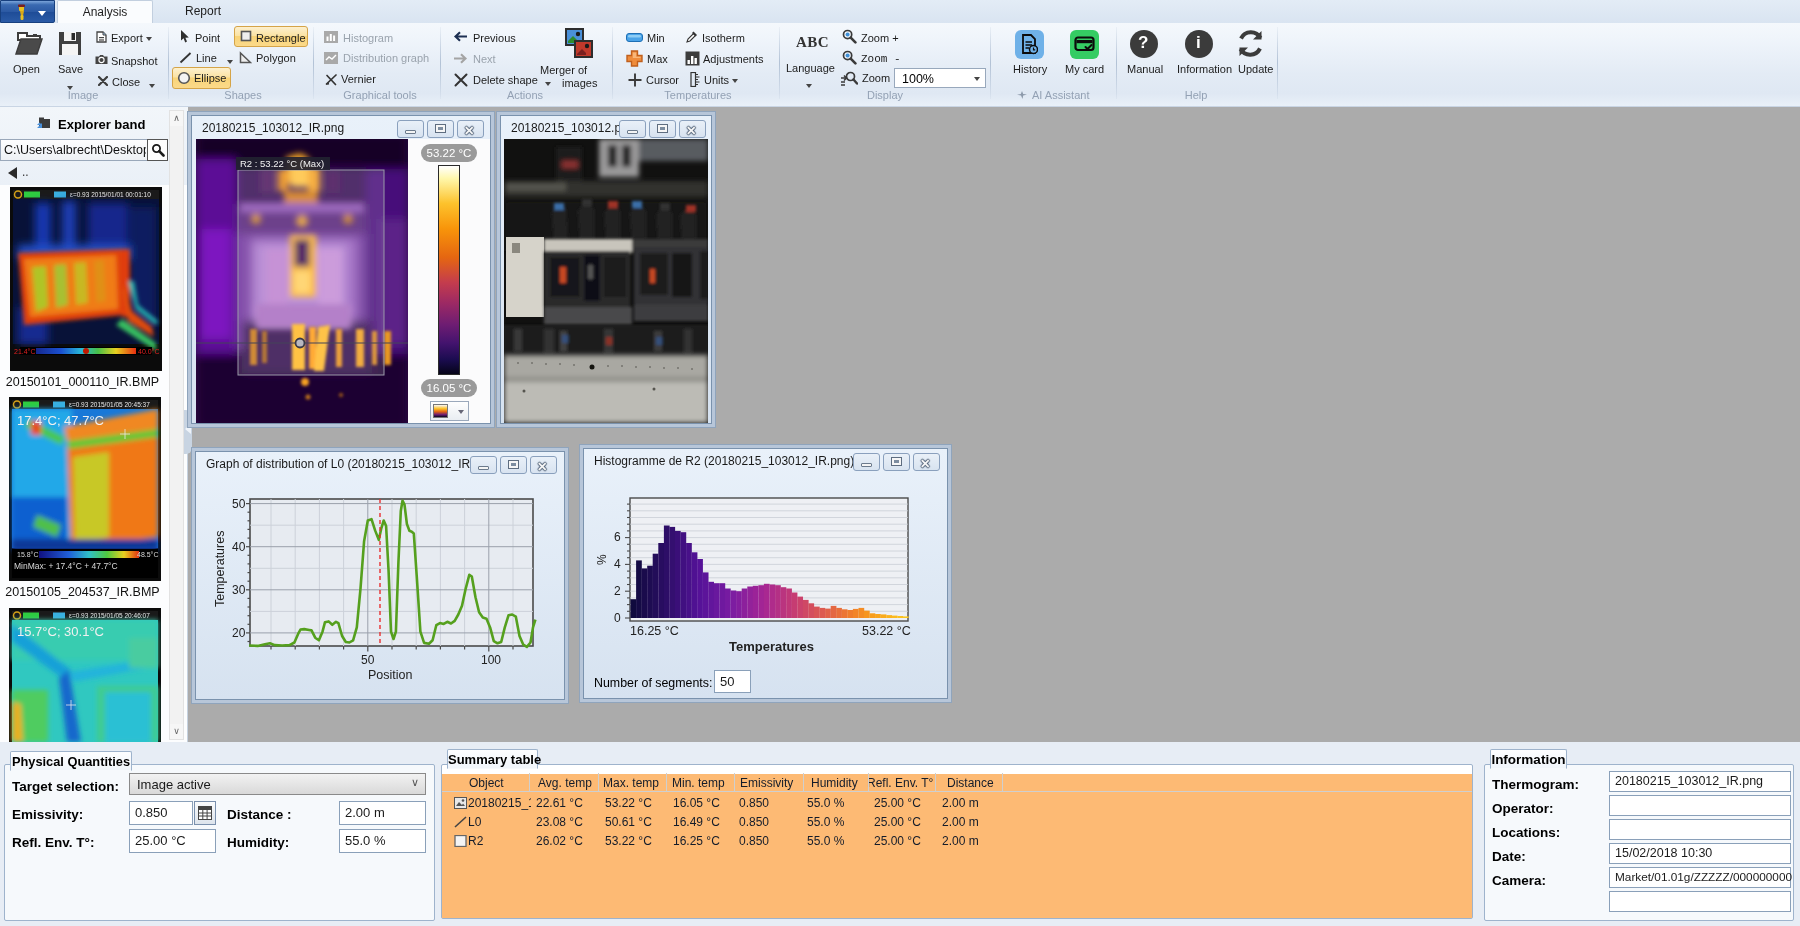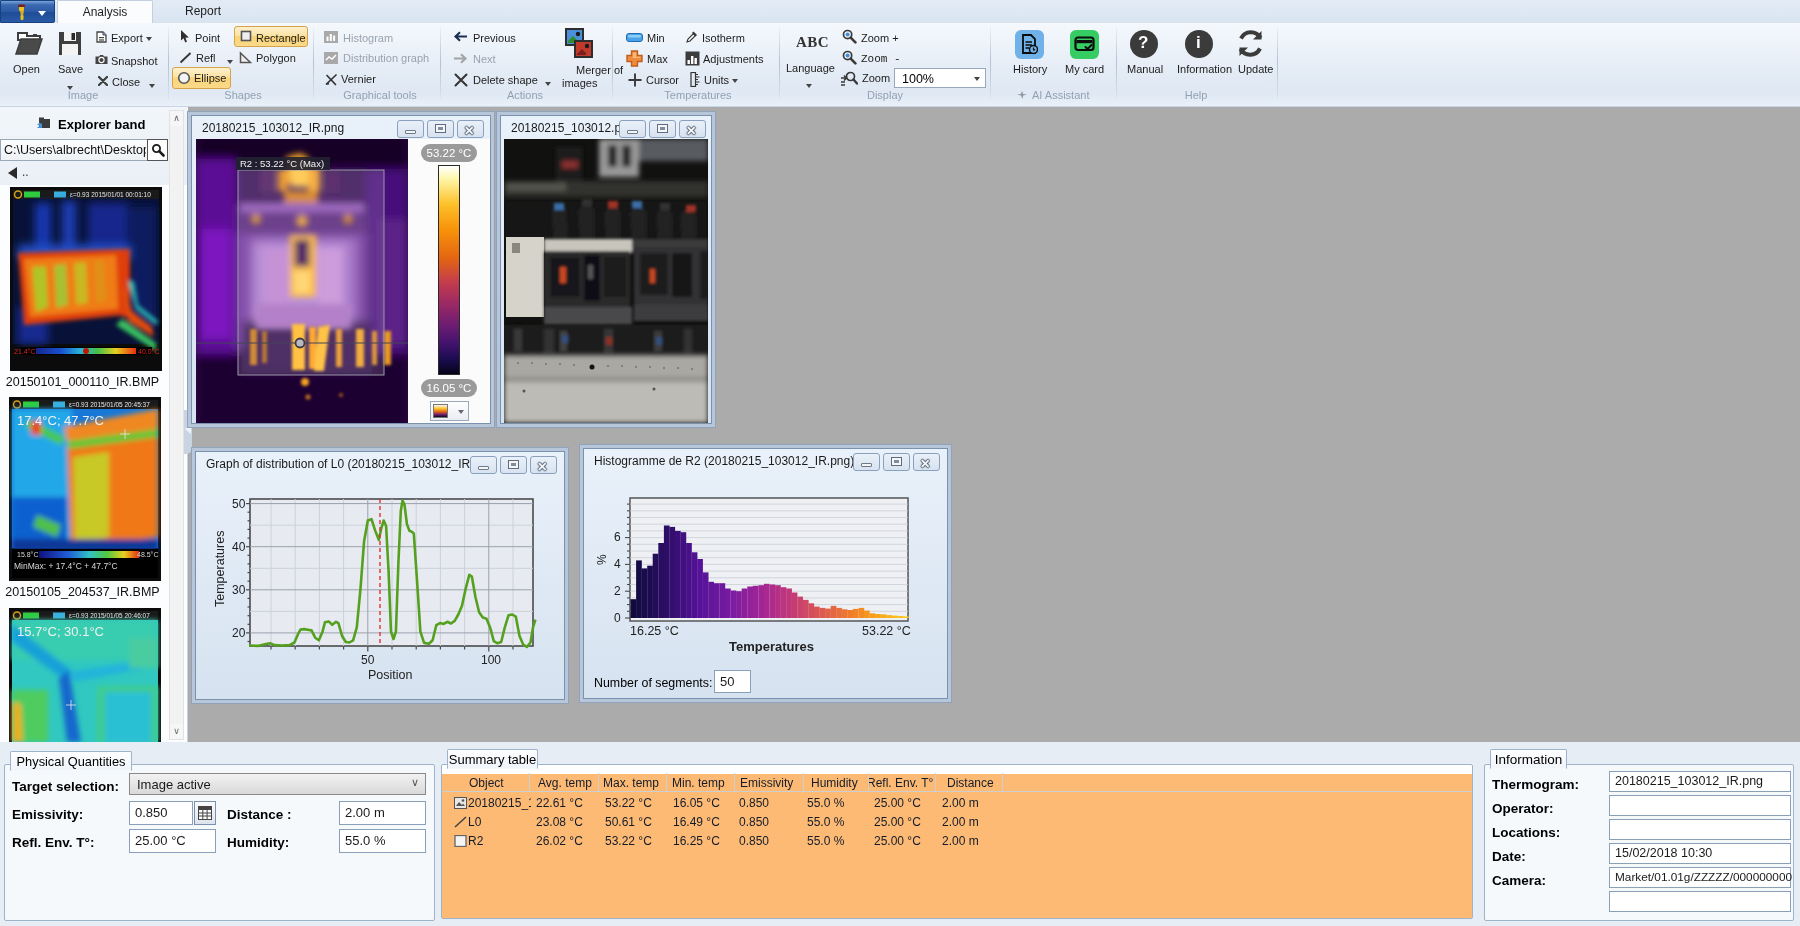--- a/index.html
+++ b/index.html
@@ -33,21 +33,21 @@
 .wtitle { position:absolute; left:10px; top:5px; font-size:12px; color:#1a1a1a; white-space:nowrap; }
 .wbtns { position:absolute; top:4px; height:18px; display:flex; gap:3px; }
 .wbtn { width:27px; height:18px; background:linear-gradient(#e9f0f8,#d8e3f0); border:1px solid #8aa0bd; border-radius:3px; position:relative; }
 .wbtn .mn { position:absolute; left:7px; top:9px; width:11px; height:4px; background:#f4f4f4; border:1px solid #6b7a8c; border-radius:1px; }
 .wbtn .mx { position:absolute; left:7px; top:3px; width:11px; height:9px; background:#f6f6f6; border:1.5px solid #5e6d80; }
 .wbtn .mx:after{ content:""; position:absolute; left:2px; top:2px; width:5px; height:3px; background:#7d8da0;}
 .wbtn .cl { position:absolute; left:6px; top:1.5px; font-size:12.5px; font-weight:bold; color:#f6f6f6; text-shadow:0 0 1px #55657a, 1px 0 1px #55657a, -1px 0 1px #55657a, 0 1px 1px #55657a, 0 -1px 1px #55657a; }
 
 #bottom { position:absolute; left:0; top:742px; width:1800px; height:184px; background:#e7edf5; }
 .pbox { position:absolute; background:#f6f9fc; border:1px solid #9eb3cc; border-radius:2px; }
-.ptab { position:absolute; white-space:nowrap; background:linear-gradient(#fdfeff,#f0f5fa); border:1px solid #9eb3cc; border-bottom:1px solid #f6f9fc; border-radius:2px 2px 0 0; font-weight:normal; font-size:13.5px; color:#000; text-align:center; }
+.ptab { position:absolute; white-space:nowrap; background:linear-gradient(#fdfeff,#f0f5fa); border:1px solid #9eb3cc; border-bottom:1px solid #f6f9fc; border-radius:2px 2px 0 0; font-weight:bold; font-size:13.5px; color:#000; text-align:center; }
 .blab { position:absolute; font-weight:bold; font-size:13.5px; color:#000; white-space:nowrap; }
 .input { position:absolute; background:#fff; border:1px solid #8aa0b9; font-size:13px; color:#1a1a1a; padding-left:5px; }
 </style>
 </head>
 <body>
 <div id="ribbon">
   <div id="tabrow"></div>
   <div id="appbtn">
       <svg style="position:absolute;left:14px;top:3px;" width="14" height="17" viewBox="0 0 14 17">
         <rect x="4" y="1" width="5" height="6" rx="1" fill="#e8c020"></rect>
@@ -98,21 +98,21 @@
     </svg>
     <div class="rlab" style="left:195px;top:32px;">Point</div>
     <div class="hl" style="left:234px;top:26px;width:74px;height:21px;"></div>
     <svg class="abs" style="left:240px;top:30px;" width="12" height="12" viewBox="0 0 12 12">
       <rect x="1.5" y="1.5" width="9" height="9" fill="#eee" stroke="#555" stroke-width="1.6"></rect>
     </svg>
     <div class="rlab" style="left:256px;top:32px;">Rectangle</div>
     <svg class="abs" style="left:179px;top:52px;" width="13" height="12" viewBox="0 0 13 12">
       <path d="M1.5 10.5 L11.5 1" stroke="#333" stroke-width="1.8"></path>
     </svg>
-    <div class="rlab" style="left:196px;top:52px;">Refl</div>
+    <div class="rlab" style="left:196px;top:52px;">Line</div>
     <div class="abs" style="left:227px;top:52px;"><span class="dd"></span></div>
     <svg class="abs" style="left:239px;top:51px;" width="13" height="13" viewBox="0 0 13 13">
       <path d="M1.5 11.5 L1.5 2 L11.5 11.5 Z" fill="#eee" stroke="#555" stroke-width="1.5"></path>
     </svg>
     <div class="rlab" style="left:256px;top:52px;">Polygon</div>
     <div class="hl" style="left:172px;top:67px;width:59px;height:22px;"></div>
     <svg class="abs" style="left:177px;top:71px;" width="14" height="14" viewBox="0 0 14 14">
       <circle cx="7" cy="7" r="5.3" fill="#f3f3f3" stroke="#555" stroke-width="1.6"></circle>
     </svg>
     <div class="rlab" style="left:194px;top:72px;">Ellipse</div>
@@ -149,21 +149,21 @@
     <div class="rlab" style="left:473px;top:74px;">Delete shape</div>
     <div class="abs" style="left:545px;top:74px;"><span class="dd"></span></div>
     <svg class="abs" style="left:565px;top:28px;" width="28" height="32" viewBox="0 0 28 32">
       <rect x="1" y="1" width="17" height="16" fill="#4a90d9" stroke="#2d2d2d" stroke-width="2"></rect>
       <path d="M3 13 L8 8 L12 12 L12 15 L3 15 Z" fill="#2e8b2e"></path>
       <circle cx="13" cy="6" r="2.2" fill="#1a1a1a"></circle>
       <rect x="10" y="13" width="17" height="16" fill="#c0392b" stroke="#2d2d2d" stroke-width="2"></rect>
       <path d="M12 26 L17 21 L21 25 L21 27 L12 27 Z" fill="#7a1f1f"></path>
       <circle cx="22" cy="18" r="2.2" fill="#1a1a1a"></circle>
     </svg>
-    <div class="rlab" style="left:576px;top:64px;text-align:center;">Merger of</div>
+    <div class="rlab" style="left:540px;top:64px;text-align:center;">Merger of</div>
     <div class="rlab" style="left:562px;top:77px;">images</div>
   </div>
   <div id="ribbonicons2">
 
     <svg class="abs" style="left:626px;top:33px;" width="17" height="9" viewBox="0 0 17 9">
       <rect x="0.5" y="0.5" width="16" height="8" rx="2.5" fill="#4aa3e8" stroke="#1d6fb5"></rect>
       <rect x="2" y="2" width="13" height="2.6" rx="1.3" fill="#8ecdf5"></rect>
     </svg>
     <div class="rlab" style="left:647px;top:32px;">Min</div>
     <svg class="abs" style="left:626px;top:50px;" width="17" height="17" viewBox="0 0 17 17">

